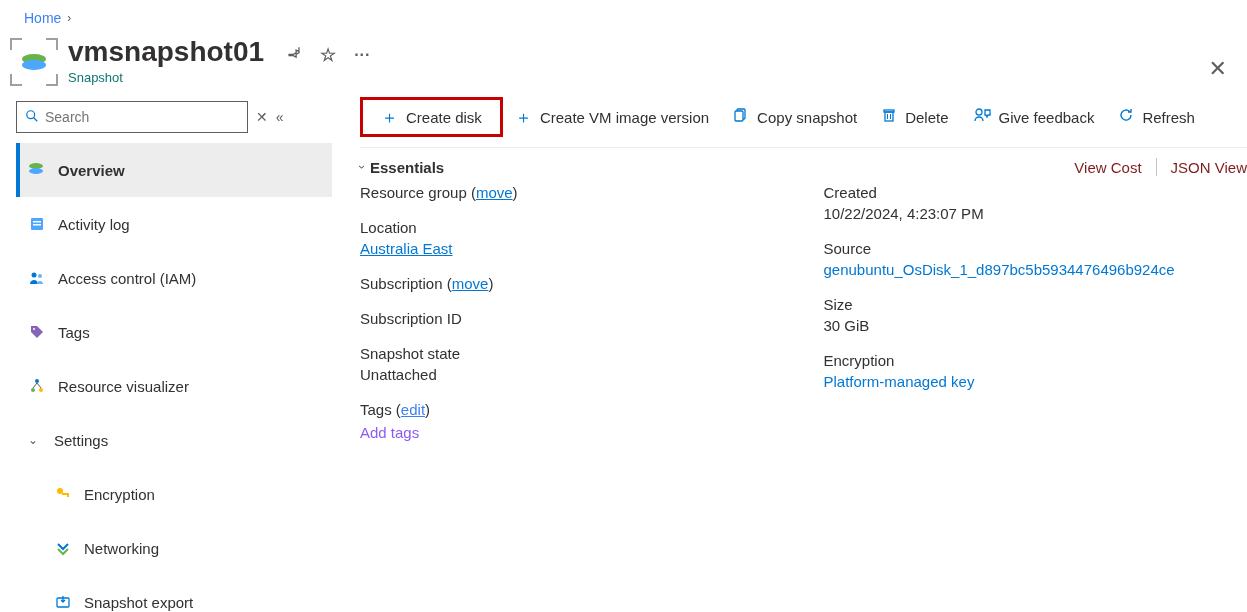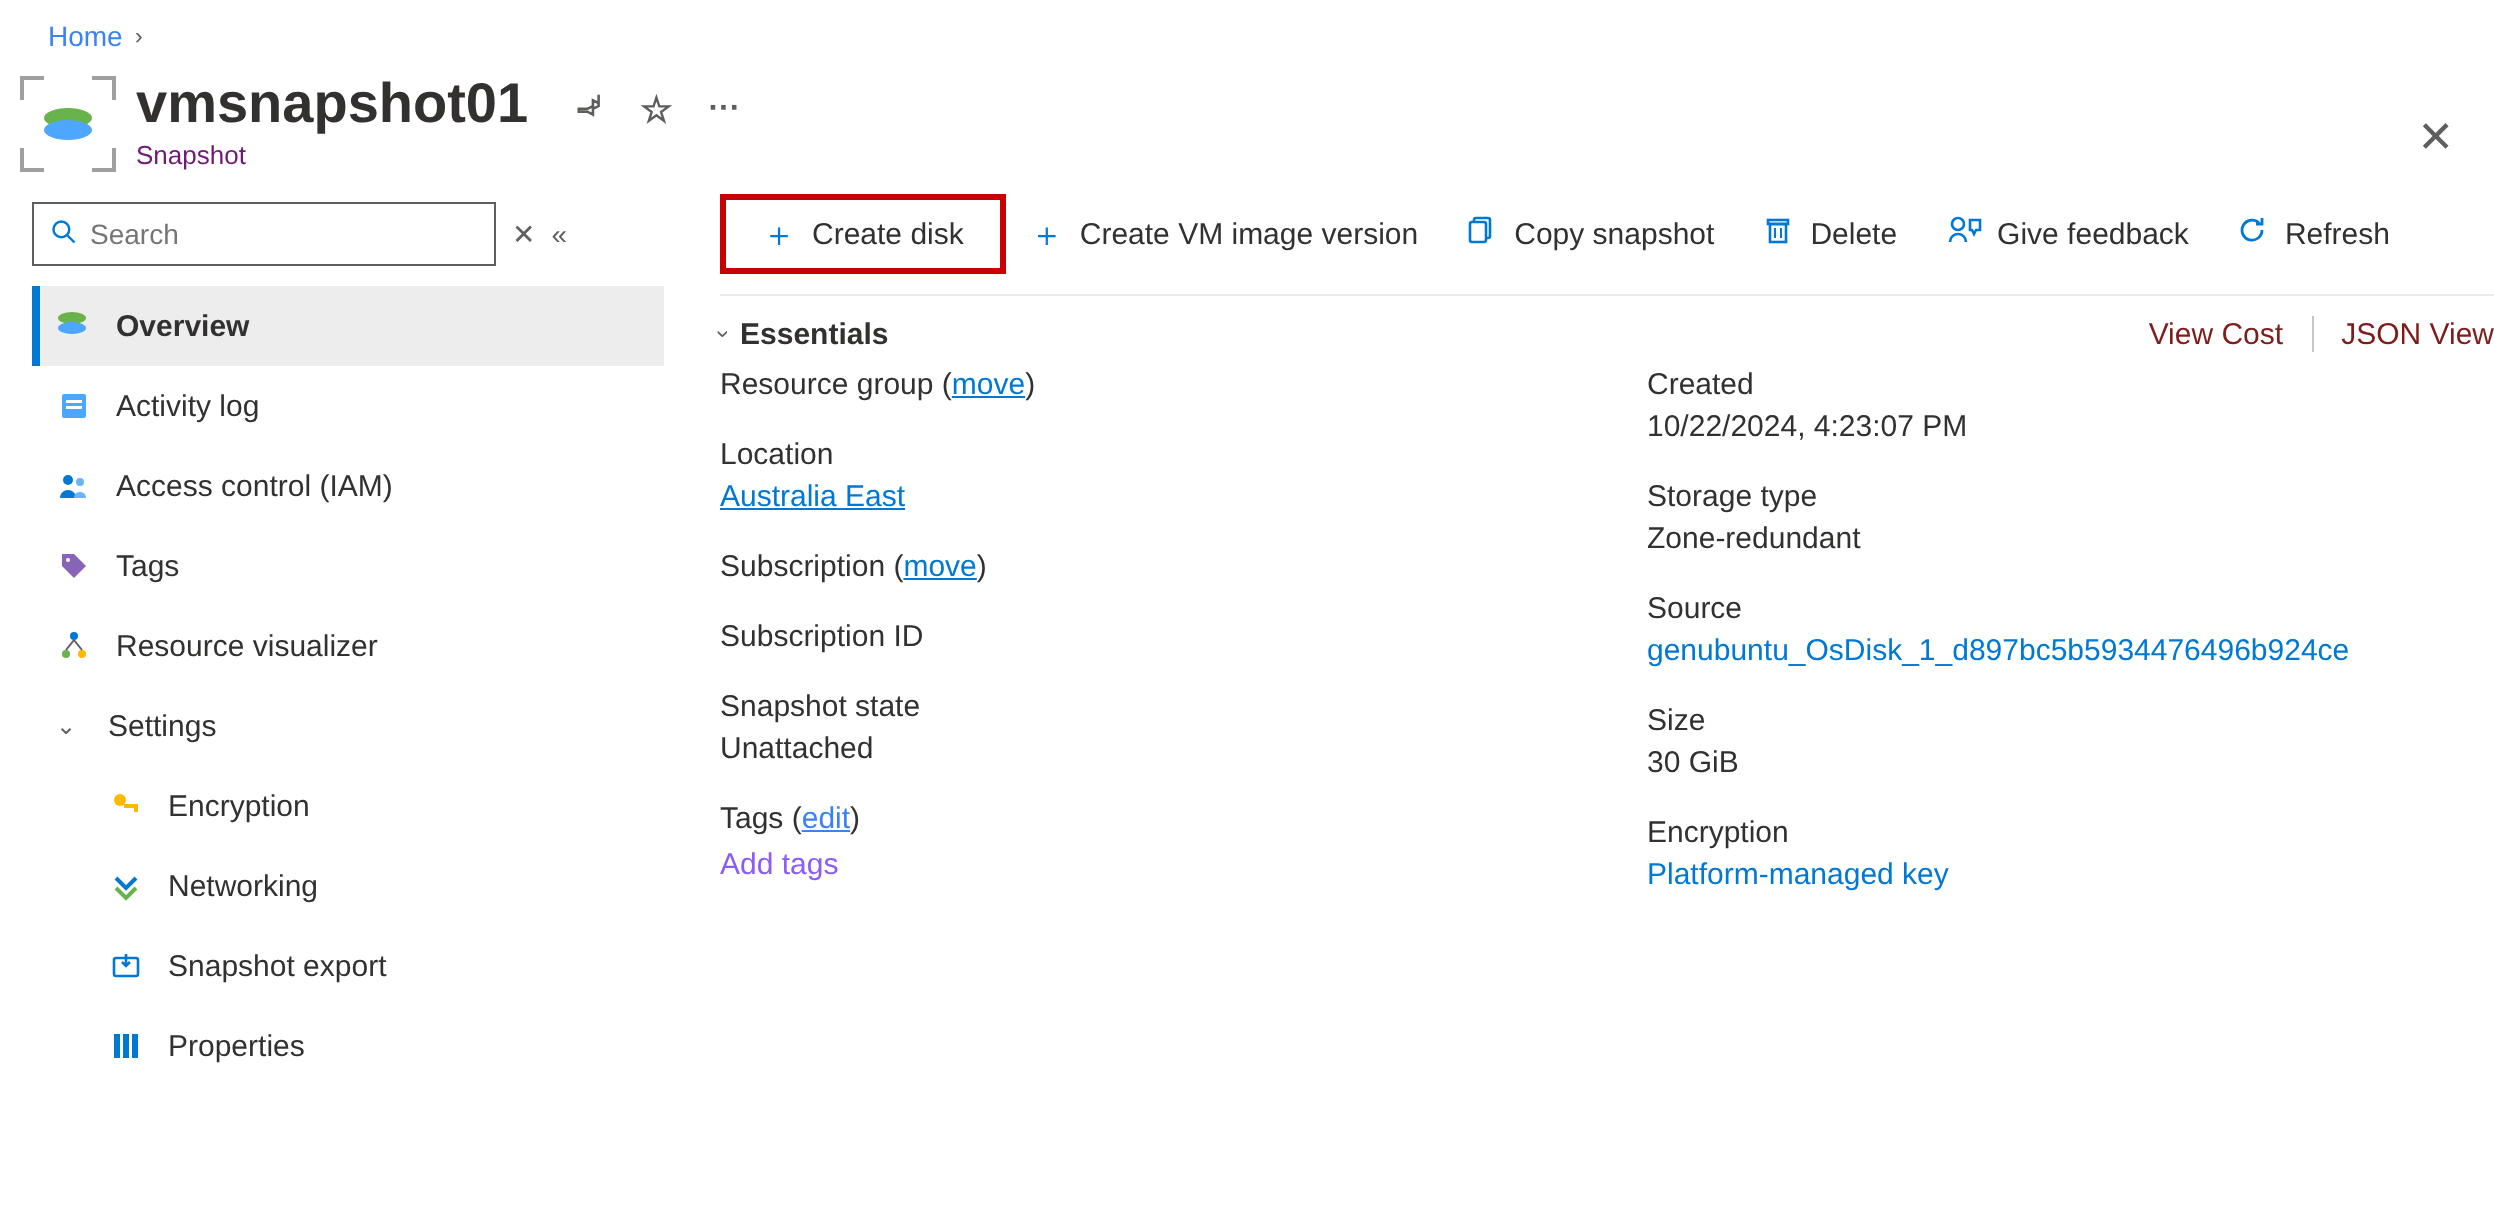--- a/index.html
+++ b/index.html
@@ -28,38 +28,38 @@
 .bracket-frame2::before { top:-2px; right:-2px; border-left:0; border-bottom:0; }
 .bracket-frame2::after { bottom:-2px; left:-2px; border-right:0; border-top:0; }
 .bracket-frame2 { position:absolute; width:100%; height:100%; }
 .disk-stack { position:absolute; top:50%; left:50%; transform:translate(-50%,-50%); }
 .disk-stack .disk { width:24px; height:10px; border-radius:50%; position:relative; }
 .disk-stack .d1 { background:#69b34c; }
 .disk-stack .d2 { background:#4da6ff; margin-top:-4px; }
 
 .title-block { flex:1; }
 .page-title { font-size: 28px; font-weight: 600; color: #323130; display:flex; align-items:center; }
-.subtitle { font-size: 13px; color: #701a75; margin-top: 2px; }
+.subtitle { font-size: 13px; color: #0f766e; margin-top: 2px; }
 .header-icons { display: flex; align-items: center; gap: 18px; margin-left: 22px; margin-top: 6px; color: #605e5c; font-size: 16px; }
 .header-icons .pin { transform: rotate(45deg); display:inline-block; }
 .header-icons .star { font-size: 18px; }
 .close-x { position: absolute; right: 20px; top: 56px; font-size: 22px; color: #605e5c; cursor: pointer; }
 
 
 .main { display: flex; margin-top: 8px; }
 
 
 .sidebar { width: 332px; border-right: none; padding-left: 16px; }
 .search-row { display:flex; align-items:center; gap:8px; padding: 8px 8px 10px 0; }
 .search-box { flex:1; display:flex; align-items:center; border:1px solid #605e5c; height:32px; padding:0 8px; background:#fff; max-width: 232px; }
 .search-box input { border:0; outline:0; width:100%; font-size:14px; color:#605e5c; }
 .search-box .mag { color:#0078d4; margin-right:6px; }
 .small-icon { color:#605e5c; font-size:14px; }
 .nav-list { list-style:none; }
-.nav-item { display:flex; align-items:center; height:40px; padding:0 12px; cursor:pointer; font-size:15px; color:#323130; gap:12px; }
+.nav-item { display:flex; align-items:center; height:54px; padding:0 12px; cursor:pointer; font-size:15px; color:#323130; gap:12px; }
 .nav-item.selected { background:#ededed; font-weight:600; position:relative; }
 .nav-item.selected::before { content:''; position:absolute; left:0; top:0; bottom:0; width:4px; background:#0078d4; }
 .nav-item.sub { padding-left: 38px; }
 .nav-caret { width:14px; font-size:12px; color:#605e5c; }
 .nav-label { flex:1; }
 .nicon { width:18px; height:18px; display:flex; align-items:center; justify-content:center; font-size:15px; }
 
 
 .content { flex:1; padding-left: 28px; }
 .toolbar { display:flex; align-items:center; border-bottom:1px solid #edebe9; padding-bottom:10px; padding-top:4px; }
@@ -324,24 +324,20 @@
             (<a href="#" class="link-underline">edit</a>)
             <a href="#" class="add">Add tags</a>
           </div>
         </div>
         <div class="col2">
           <div class="kv">
             <div class="klabel">Created</div>
             <div class="kvalue">10/22/2024, 4:23:07 PM</div>
           </div>
           <div class="kv">
-            <div class="klabel">Storage type</div>
-            <div class="kvalue">Zone-redundant</div>
-          </div>
-          <div class="kv">
             <div class="klabel">Source</div>
             <div class="kvalue"><a href="#">genubuntu_OsDisk_1_d897bc5b5934476496b924ce</a></div>
           </div>
           <div class="kv">
             <div class="klabel">Size</div>
             <div class="kvalue">30 GiB</div>
           </div>
           <div class="kv">
             <div class="klabel">Encryption</div>
             <div class="kvalue"><a href="#">Platform-managed key</a></div>

